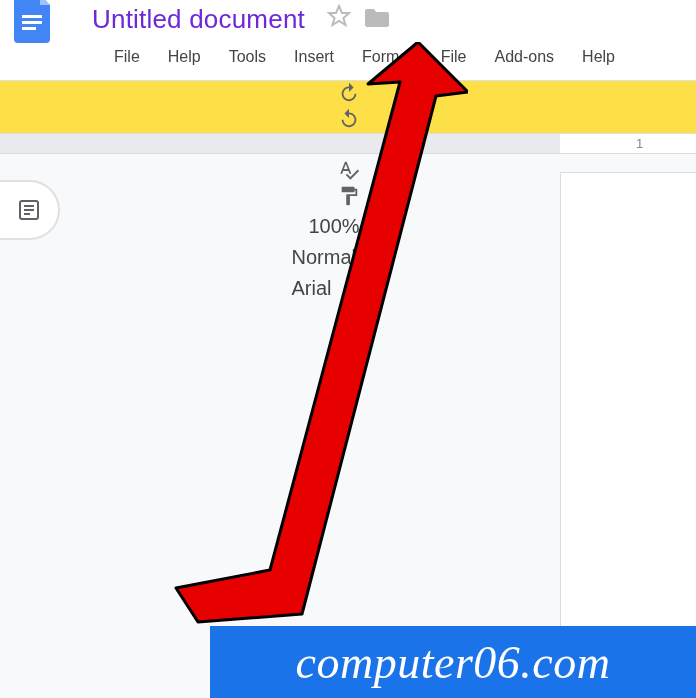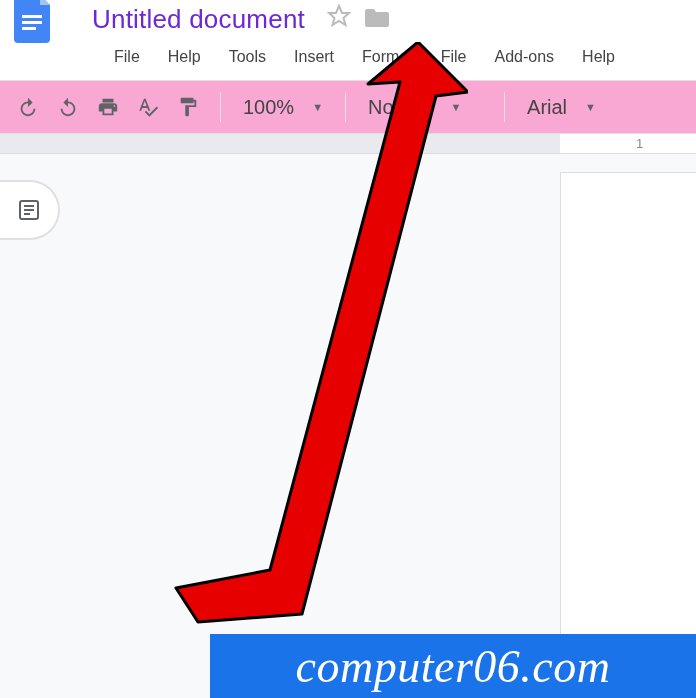--- a/index.html
+++ b/index.html
@@ -53,23 +53,24 @@
     padding: 4px 14px;
     cursor: pointer;
     border-radius: 4px;
   }
   .toolbar {
     display: flex;
     align-items: center;
     height: 54px;
     border-top: 1px solid #e0e0e0;
     border-bottom: 1px solid #e0e0e0;
-    background: #f9a8d4;
-    padding-left: 10px;
+    background: #fde047;
+    padding-left: 1px;
     gap: 4px;
+    flex-direction: column;
   }
   .tb-btn {
     width: 36px;
     height: 36px;
     display: flex;
     align-items: center;
     justify-content: center;
     color: #5f6368;
     cursor: pointer;
     border-radius: 4px;
@@ -143,21 +144,21 @@
     position: absolute;
     top: 42px;
     left: 88px;
     pointer-events: none;
   }
   .watermark-box {
     position: absolute;
     left: 210px;
     bottom: 0;
     width: 486px;
-    height: 64px;
+    height: 72px;
     background: #1a73e8;
     display: flex;
     align-items: center;
     justify-content: center;
   }
   .watermark-text {
     color: #fff;
     font-family: Georgia, 'Times New Roman', serif;
     font-size: 46px;
     font-style: italic;

